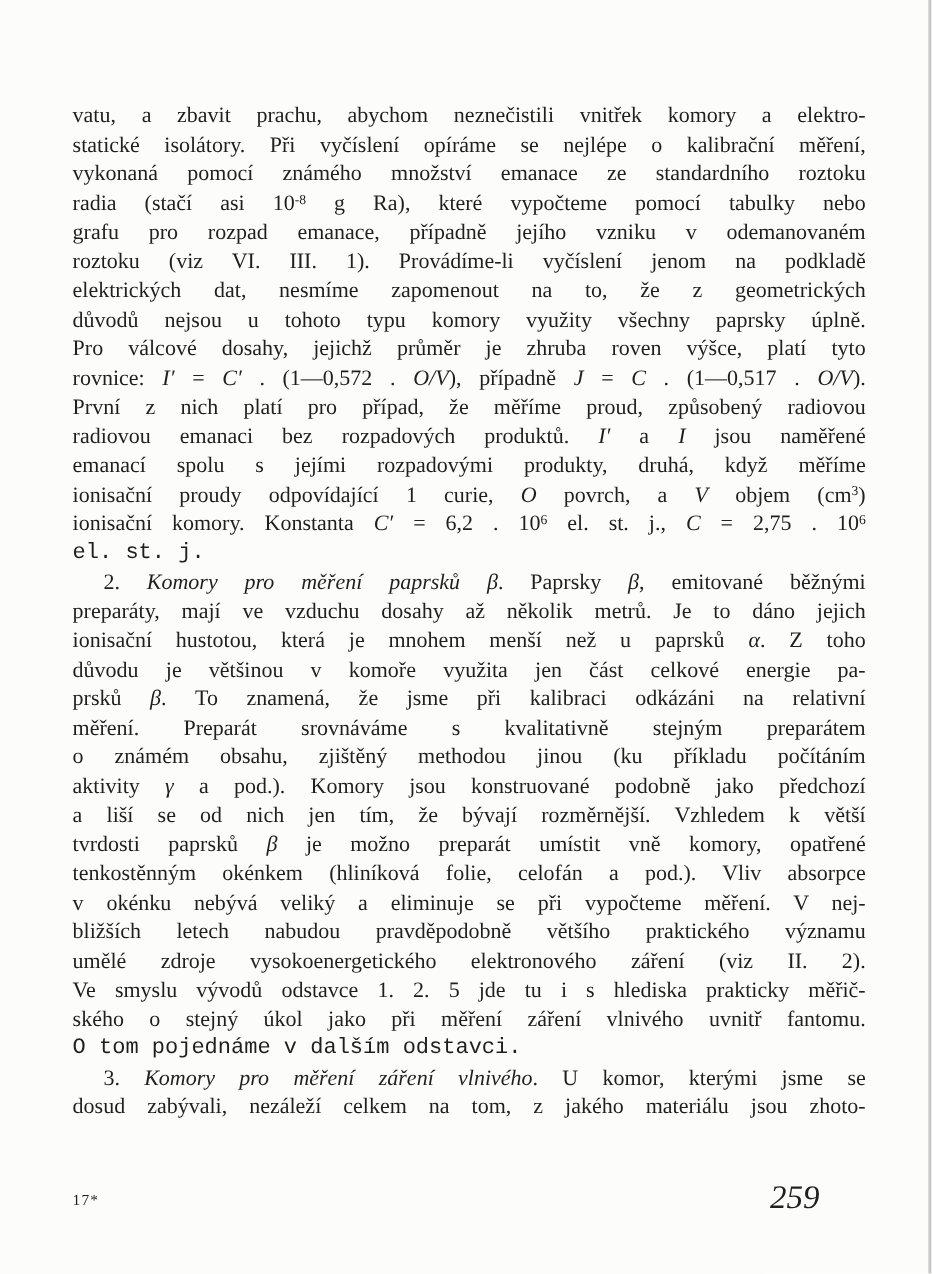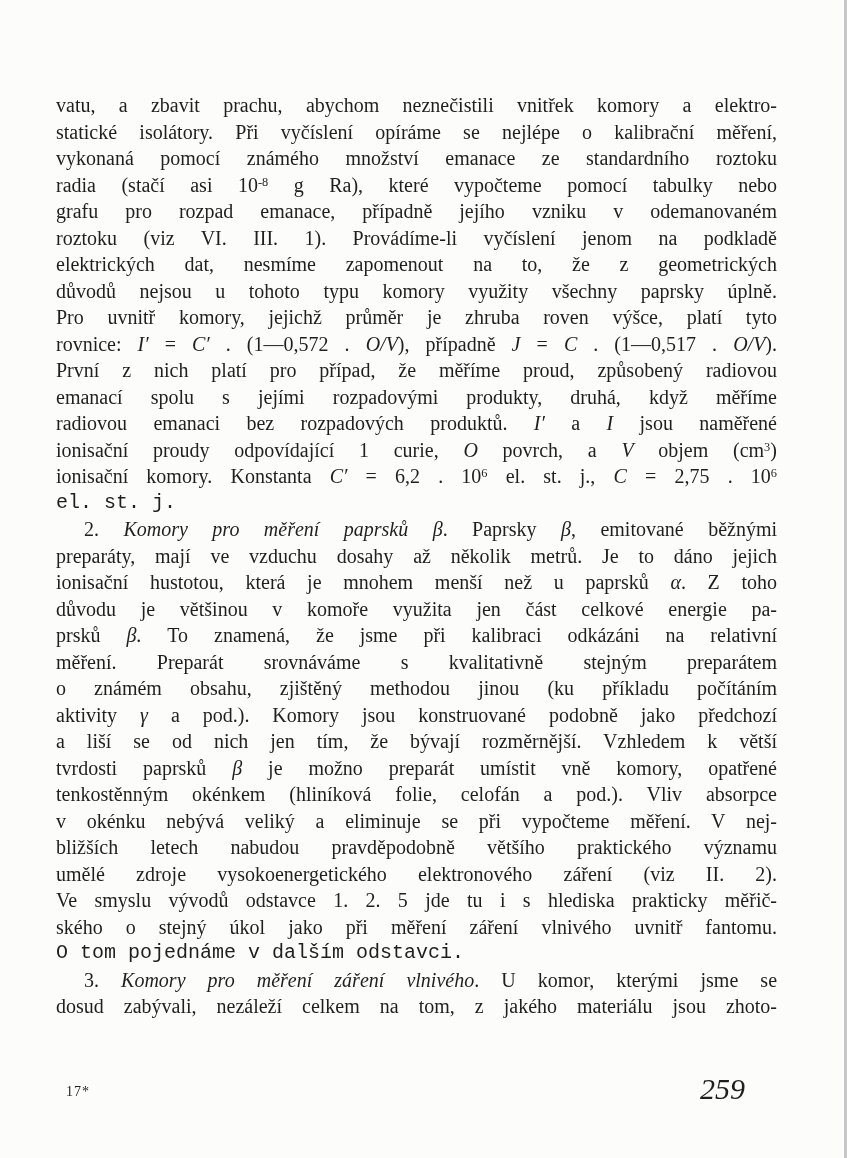--- a/index.html
+++ b/index.html
@@ -20,21 +20,21 @@
     position: absolute;
     top: 0;
     right: 0;
     width: 3px;
     height: 100%;
     background: var(--edge, #b5b5b5);
     opacity: 0.75;
   }
   .text-block {
     position: absolute;
-    left: 56px;
+    left: 66px;
     top: 92px;
     width: 721px;
   }
   .line {
     font-size: 20px;
     line-height: 26.5px;
     text-align: justify;
     text-align-last: justify;
     white-space: normal;
   }
@@ -80,25 +80,25 @@
   <div class="scan-edge"></div>
   <div class="text-block" id="text-block">
       <div class="line">vatu, a zbavit prachu, abychom neznečistili vnitřek komory a elektro-</div>
       <div class="line">statické isolátory. Při vyčíslení opíráme se nejlépe o kalibrační měření,</div>
       <div class="line">vykonaná pomocí známého množství emanace ze standardního roztoku</div>
       <div class="line">radia (stačí asi 10<sup>-8</sup> g Ra), které vypočteme pomocí tabulky nebo</div>
       <div class="line">grafu pro rozpad emanace, případně jejího vzniku v odemanovaném</div>
       <div class="line">roztoku (viz VI. III. 1). Provádíme-li vyčíslení jenom na podkladě</div>
       <div class="line">elektrických dat, nesmíme zapomenout na to, že z geometrických</div>
       <div class="line">důvodů nejsou u tohoto typu komory využity všechny paprsky úplně.</div>
-      <div class="line">Pro uvnitř komory, jejichž průměr je zhruba roven výšce, platí tyto</div>
+      <div class="line">Pro válcové dosahy, jejichž průměr je zhruba roven výšce, platí tyto</div>
       <div class="line">rovnice: <i>I′</i> = <i>C′</i> . (1—0,572 . <i>O/V</i>), případně <i>J</i> = <i>C</i> . (1—0,517 . <i>O/V</i>).</div>
       <div class="line">První z nich platí pro případ, že měříme proud, způsobený radiovou</div>
+      <div class="line">radiovou emanaci bez rozpadových produktů. <i>I′</i> a <i>I</i> jsou naměřené</div>
       <div class="line">emanací spolu s jejími rozpadovými produkty, druhá, když měříme</div>
-      <div class="line">radiovou emanaci bez rozpadových produktů. <i>I′</i> a <i>I</i> jsou naměřené</div>
       <div class="line">ionisační proudy odpovídající 1 curie, <i>O</i> povrch, a <i>V</i> objem (cm<sup>3</sup>)</div>
       <div class="line">ionisační komory. Konstanta <i>C′</i> = 6,2 . 10<sup>6</sup> el. st. j., <i>C</i> = 2,75 . 10<sup>6</sup></div>
       <div class="line nj">el. st. j.</div>
       <div class="line ind">2. <i>Komory pro měření paprsků β</i>. Paprsky <i>β</i>, emitované běžnými</div>
       <div class="line">preparáty, mají ve vzduchu dosahy až několik metrů. Je to dáno jejich</div>
       <div class="line">ionisační hustotou, která je mnohem menší než u paprsků <i>α</i>. Z toho</div>
       <div class="line">důvodu je většinou v komoře využita jen část celkové energie pa-</div>
       <div class="line">prsků <i>β</i>. To znamená, že jsme při kalibraci odkázáni na relativní</div>
       <div class="line">měření. Preparát srovnáváme s kvalitativně stejným preparátem</div>
       <div class="line">o známém obsahu, zjištěný methodou jinou (ku příkladu počítáním</div>

